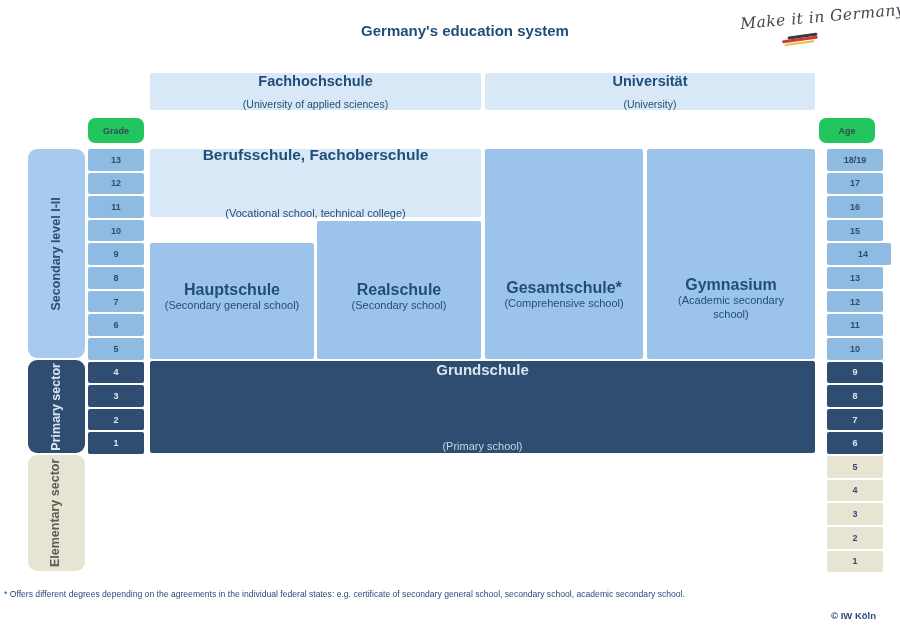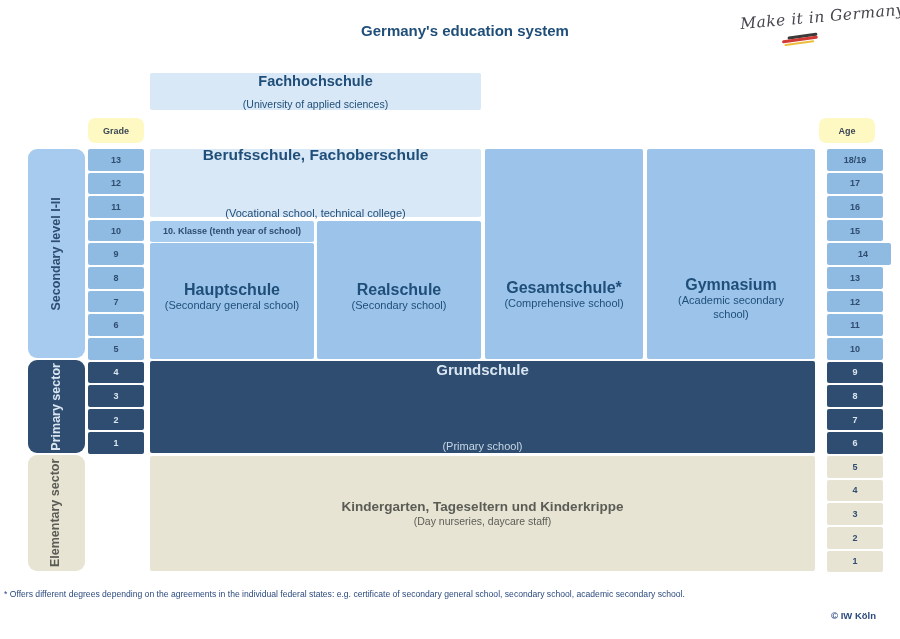--- a/index.html
+++ b/index.html
@@ -29,21 +29,21 @@
   .mid-box{background:#9cc4ea;}
   .darkbg{background:#2e4d70;color:#d9e5f1;}
   .beigebg{background:#e7e4d4;color:#5b5c55;}
   .tertiary{justify-content:center;}
   .tertiary .nm{font-size:14.5px;}
   .tertiary .sb{font-size:10.5px;}
   .school .nm{font-size:16px;}
   .school .sb{font-size:11px;}
   
   .colhead{
-    background:#fef9c3;border-radius:7px;display:flex;align-items:center;justify-content:center;
+    background:#22c55e;border-radius:7px;display:flex;align-items:center;justify-content:center;
     font-size:9px;font-weight:bold;color:#3c4856;
   }
   
   .sector{display:flex;align-items:center;justify-content:center;border-radius:9px;}
   .sector span{transform:rotate(-90deg);white-space:nowrap;font-size:12.5px;font-weight:600;line-height:1.1;text-align:center;}
   .sec-blue{background:#a6cbee;color:#2e4d70;}
   
   .cell{
     position:absolute;left:0;width:100%;height:21.6px;border-radius:2px;
     display:flex;align-items:center;justify-content:center;font-size:9px;font-weight:bold;
@@ -87,20 +87,24 @@
       <div class="f-black"></div>
       <div class="f-red"></div>
       <div class="f-gold"></div>
     </div>
   </div>
 
   <div class="abs box light tertiary" style="left:150px;top:73px;width:331px;height:37px;">
     <div class="nm">Fachhochschule</div>
     <div class="sb">(University of applied sciences)</div>
   </div>
+  <div class="abs box light tertiary" style="left:485px;top:73px;width:330px;height:37px;">
+    <div class="nm">Universität</div>
+    <div class="sb">(University)</div>
+  </div>
 
   <div class="abs colhead" style="left:88px;top:118px;width:56px;height:25px;">Grade</div>
   <div class="abs colhead" style="left:819px;top:118px;width:56px;height:25px;">Age</div>
 
   <div class="abs sector sec-blue" style="left:28px;top:149px;width:57px;height:209px;">
     <span>Secondary level I-II</span>
   </div>
   <div class="abs sector darkbg" style="left:28px;top:360px;width:57px;height:93px;">
     <span>Primary sector</span>
   </div>
@@ -142,21 +146,20 @@
       <div class="cell beigecell" style="top: 503.3px;">3</div>
       <div class="cell beigecell" style="top: 526.92px;">2</div>
       <div class="cell beigecell" style="top: 550.54px;">1</div>
     </div>
 
   <div class="abs box light berufs">
     <div class="nm">Berufsschule, Fachoberschule</div>
     <div class="sb">(Vocational school, technical college)</div>
   </div>
 
-  <div class="abs k10">10. Klasse (tenth year of school)</div>
 
   <div class="abs box mid-box school haupt">
     <div class="nm">Hauptschule</div>
     <div class="sb">(Secondary general school)</div>
   </div>
 
   <div class="abs box mid-box school gesamt">
     <div class="nm">Gesamtschule*</div>
     <div class="sb">(Comprehensive school)</div>
   </div>
@@ -169,21 +172,17 @@
   <div class="abs box mid-box school gymn">
     <div class="nm">Gymnasium</div>
     <div class="sb">(Academic secondary school)</div>
   </div>
 
   <div class="abs box darkbg grund">
     <div class="nm">Grundschule</div>
     <div class="sb">(Primary school)</div>
   </div>
 
-  <div class="abs box beigebg kiga">
-    <div class="nm">Kindergarten, Tageseltern und Kinderkrippe</div>
-    <div class="sb">(Day nurseries, daycare staff)</div>
-  </div>
 
   <div class="abs footnote">* Offers different degrees depending on the agreements in the individual federal states: e.g. certificate of secondary general school, secondary school, academic secondary school.</div>
   <div class="abs copyright">© IW Köln</div>
 
 </div>
 
 </body></html>

